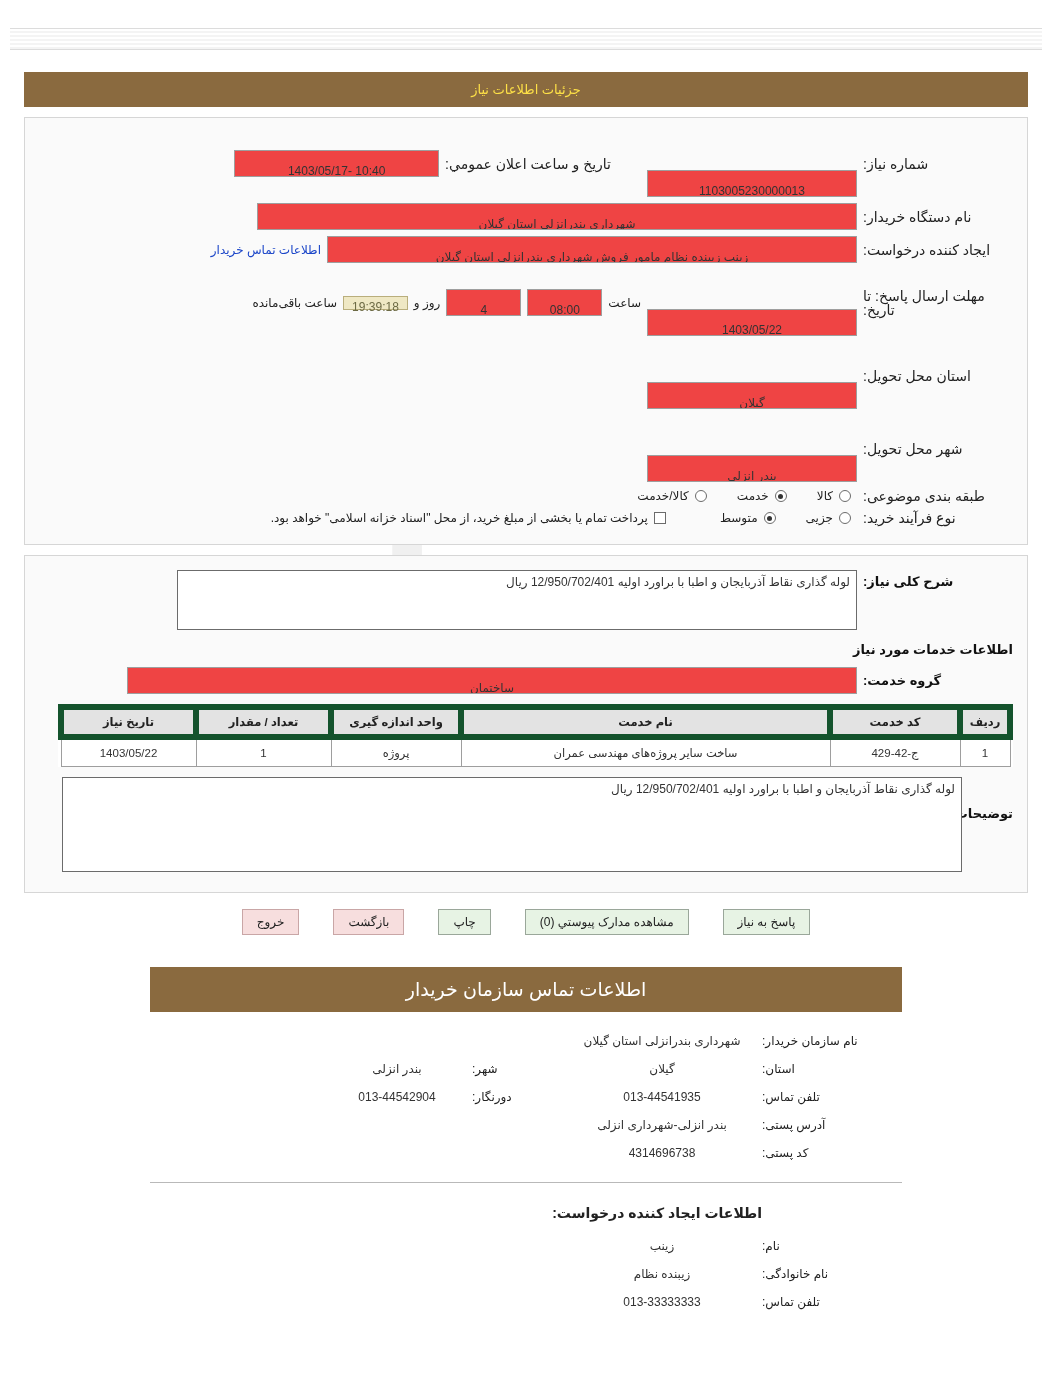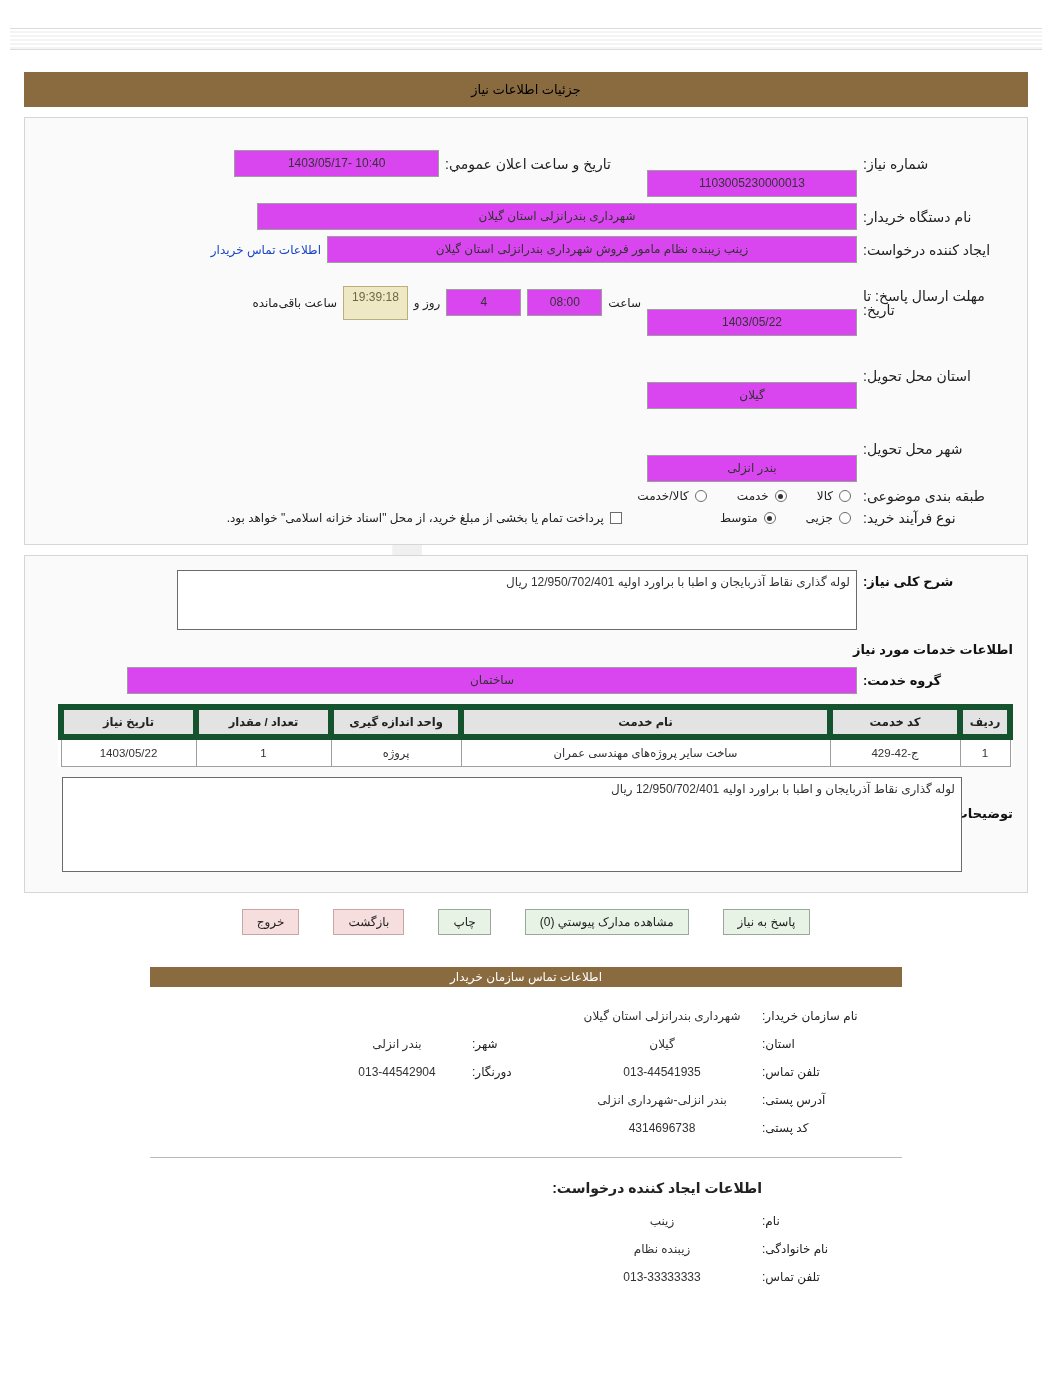--- a/index.html
+++ b/index.html
@@ -38,21 +38,21 @@
     margin: 28px 10px 0 10px;
     border-top: 1px solid #dcdcdc;
     border-bottom: 1px solid #dcdcdc;
     height: 22px;
     background:
       repeating-linear-gradient(to bottom, #ffffff 0 2px, #f4f4f4 2px 4px);
   }
 
   .section-header {
     background: #8a6a3f;
-    color: #000000;
+    color: #fde047;
     text-align: center;
     font-size: 13px;
     padding: 10px 0;
     margin: 22px 24px 0 24px;
   }
   .panel {
     margin: 10px 24px 0 24px;
     border: 1px solid #d6d6d6;
     background: #fafafa;
     padding: 12px 14px;
@@ -65,48 +65,48 @@
   }
   .lbl {
     font-size: 14px;
     color: #222;
     text-align: left;
     white-space: nowrap;
   }
   .lbl-w { width: 150px; }
   .box {
     border: 1px solid #9e9e9e;
-    background: #d946ef;
+    background: #ef4444;
     height: 27px;
     line-height: 25px;
     font-size: 12px;
     color: #333;
     text-align: center;
-    padding: 0 6px;
+    padding: 8px 6px;
     overflow: hidden;
     white-space: nowrap;
   }
   .box.w-lg { width: 210px; margin-top: 40px; }
   .box.w-xl { width: 600px; }
   .box.w-md { width: 205px; }
   .box.w-xs { width: 75px; }
 
   .link {
     color: #1a45c8;
     font-size: 12px;
     text-decoration: none;
     white-space: nowrap;
     cursor: pointer;
   }
   .timer {
     background: #efe8c4;
     border: 1px solid #b9ae7c;
     color: #6c6a44;
     font-size: 12px;
-    height: 34px;
+    height: 14px;
     line-height: 20px;
     padding: 0 8px;
     text-align: center;
   }
   .mini-lbl { font-size: 12px; color: #222; white-space: nowrap; }
 
   .radio-row { display: flex; align-items: center; gap: 6px; }
   .radio {
     width: 12px; height: 12px;
     border-radius: 50%;
@@ -201,22 +201,22 @@
     color: #222;
     cursor: pointer;
     white-space: nowrap;
   }
   .btn.red { background: #f7dede; border-color: #c9a6a6; }
 
   .section-header2 {
     background: #8a6a3f;
     color: #ffffff;
     text-align: center;
-    font-size: 12px;
-    padding: 3px 0;
+    font-size: 19px;
+    padding: 11px 0;
     margin: 32px 150px 0 150px;
   }
   .info-block { margin: 22px 150px 0 150px; }
   .info-row {
     display: flex;
     font-size: 12px;
     color: #222;
     margin-bottom: 14px;
     align-items: baseline;
   }
@@ -301,21 +301,21 @@
       <div class="row">
         <div class="lbl lbl-w">نوع فرآیند خرید:</div>
         <div class="radio-row" style="margin-right:6px">
           <span class="radio"></span>
           <span class="mini-lbl">جزیی</span>
         </div>
         <div class="radio-row" style="margin-right:24px">
           <span class="radio on"></span>
           <span class="mini-lbl">متوسط</span>
         </div>
-        <div class="radio-row" style="margin-right:92px">
+        <div class="radio-row" style="margin-right:48px">
           <span class="chk"></span>
           <span class="mini-lbl">پرداخت تمام یا بخشی از مبلغ خرید، از محل "اسناد خزانه اسلامی" خواهد بود.</span>
         </div>
       </div>
 
     </div>
 
     <div class="panel2">
 
       <div class="row" style="align-items:flex-start">

